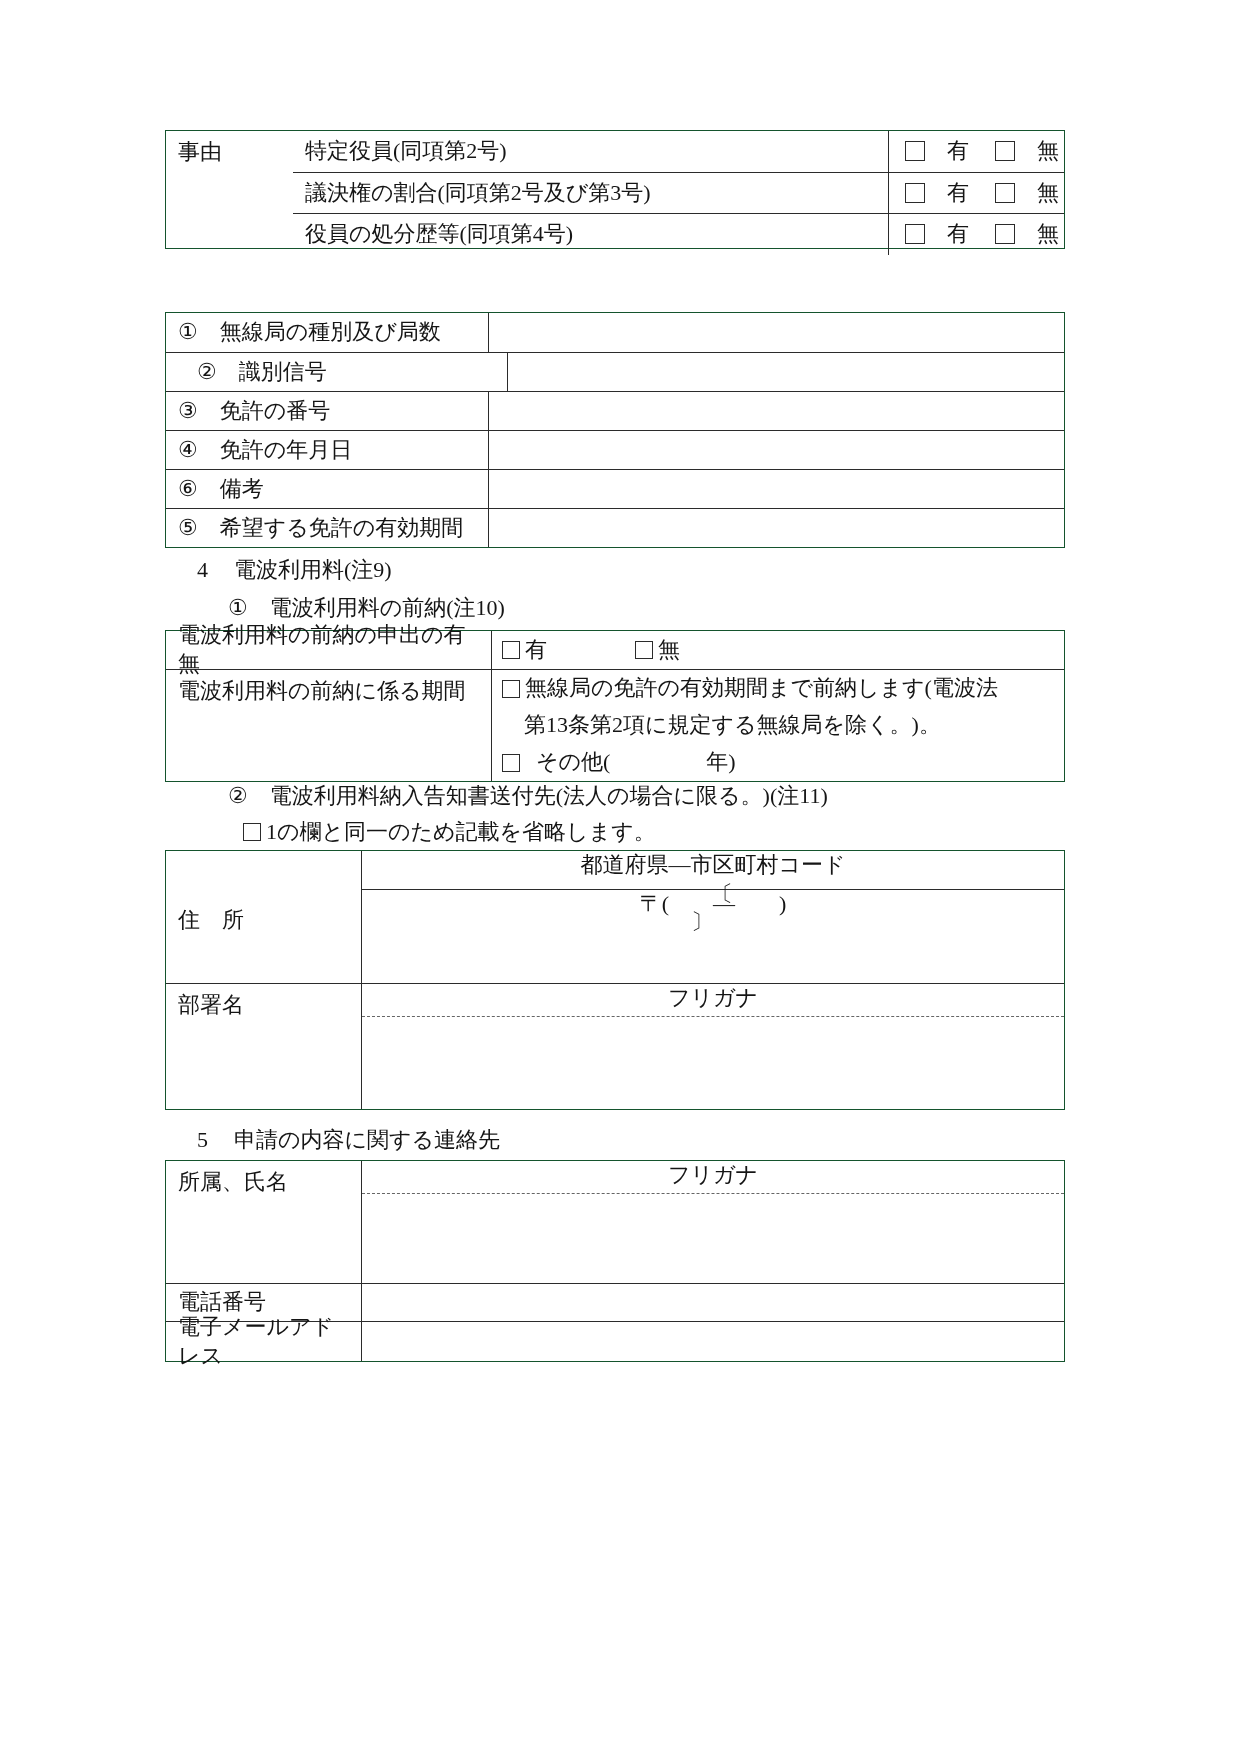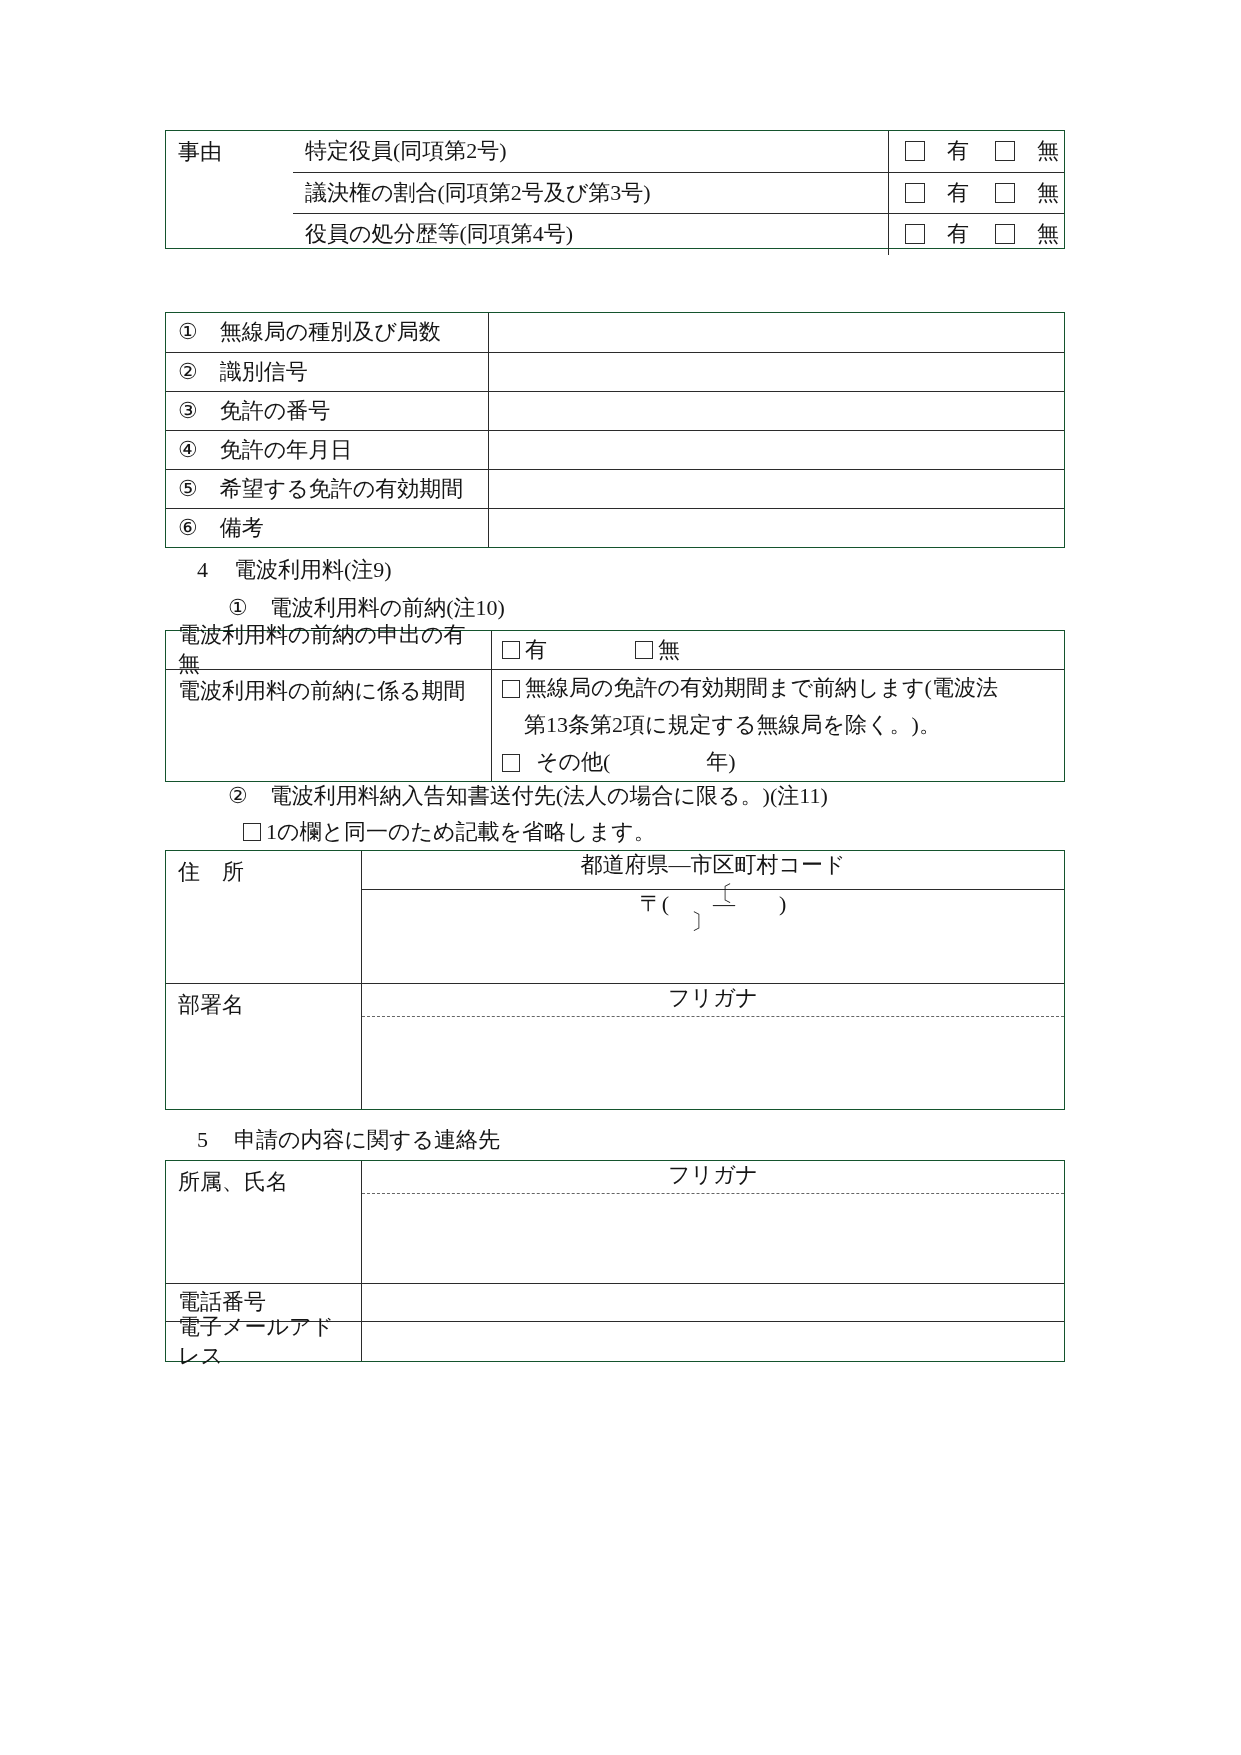--- a/index.html
+++ b/index.html
@@ -95,46 +95,46 @@
 
 
   <div class="tbl" style="left:165px;top:312px;width:900px;">
     <div class="row first" style="height:39px;">
       <div class="cell first" style="width:322px;flex:none;">
           <span class="lblpad"><span class="cnum">①</span><span>無線局の種別及び局数</span></span>
         </div>
       <div class="cell" style="flex:1;"></div>
     </div>
     <div class="row" style="height:39px;">
-      <div class="cell first" style="width:322px;flex:none;">
+      <div class="cell first" style="width:322px;flex:none;margin-left:19px;">
           <span class="lblpad"><span class="cnum">②</span><span>識別信号</span></span>
         </div>
       <div class="cell" style="flex:1;"></div>
     </div>
     <div class="row" style="height:39px;">
       <div class="cell first" style="width:322px;flex:none;">
           <span class="lblpad"><span class="cnum">③</span><span>免許の番号</span></span>
         </div>
       <div class="cell" style="flex:1;"></div>
     </div>
     <div class="row" style="height:39px;">
       <div class="cell first" style="width:322px;flex:none;">
           <span class="lblpad"><span class="cnum">④</span><span>免許の年月日</span></span>
         </div>
       <div class="cell" style="flex:1;"></div>
     </div>
     <div class="row" style="height:39px;">
       <div class="cell first" style="width:322px;flex:none;">
+          <span class="lblpad"><span class="cnum">⑥</span><span>備考</span></span>
+        </div>
+      <div class="cell" style="flex:1;"></div>
+    </div>
+    <div class="row" style="height:39px;">
+      <div class="cell first" style="width:322px;flex:none;">
           <span class="lblpad"><span class="cnum">⑤</span><span>希望する免許の有効期間</span></span>
-        </div>
-      <div class="cell" style="flex:1;"></div>
-    </div>
-    <div class="row" style="height:39px;">
-      <div class="cell first" style="width:322px;flex:none;">
-          <span class="lblpad"><span class="cnum">⑥</span><span>備考</span></span>
         </div>
       <div class="cell" style="flex:1;"></div>
     </div>
   </div>
 
   <div class="heading" style="left:197px;top:556px;">
     <span class="hnum">4</span><span>電波利用料(注9)</span>
   </div>
   <div class="heading" style="left:228px;top:594px;">
     <span class="hnum" style="margin-right:22px;">①</span><span>電波利用料の前納(注10)</span>
@@ -177,21 +177,21 @@
 
   <div class="heading" style="left:228px;top:782px;">
     <span class="hnum" style="margin-right:22px;">②</span><span>電波利用料納入告知書送付先(法人の場合に限る。)(注11)</span>
   </div>
   <div class="heading" style="left:243px;top:818px;">
     <span class="cb cb-inline"></span><span>1の欄と同一のため記載を省略します。</span>
   </div>
 
   <div class="tbl" style="left:165px;top:850px;width:900px;">
     <div class="row first" style="height:132px;">
-      <div class="cell first top" style="width:195px;flex:none;">
+      <div class="cell first top" style="width:195px;flex:none;margin-top:48px;">
         <span class="lblpad" style="padding-top:7px;">住　所</span>
       </div>
       <div class="cell top" style="flex:1;display:block;">
         <div class="subline solidline" style="height:39px;padding:0 12px;">
           <span>都道府県—市区町村コード</span>
           <span style="margin-left:18px;">〔</span>
           <span class="spacer"></span>
           <span style="margin-right:22px;">〕</span>
         </div>
         <div class="subline" style="height:38px;padding:0 12px;">

